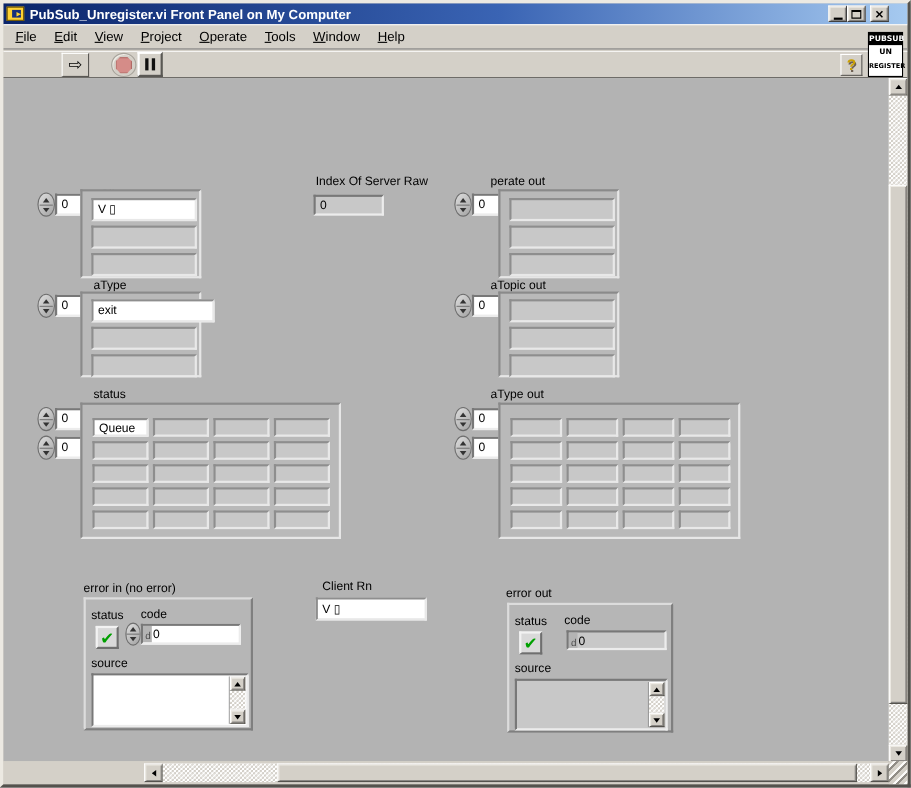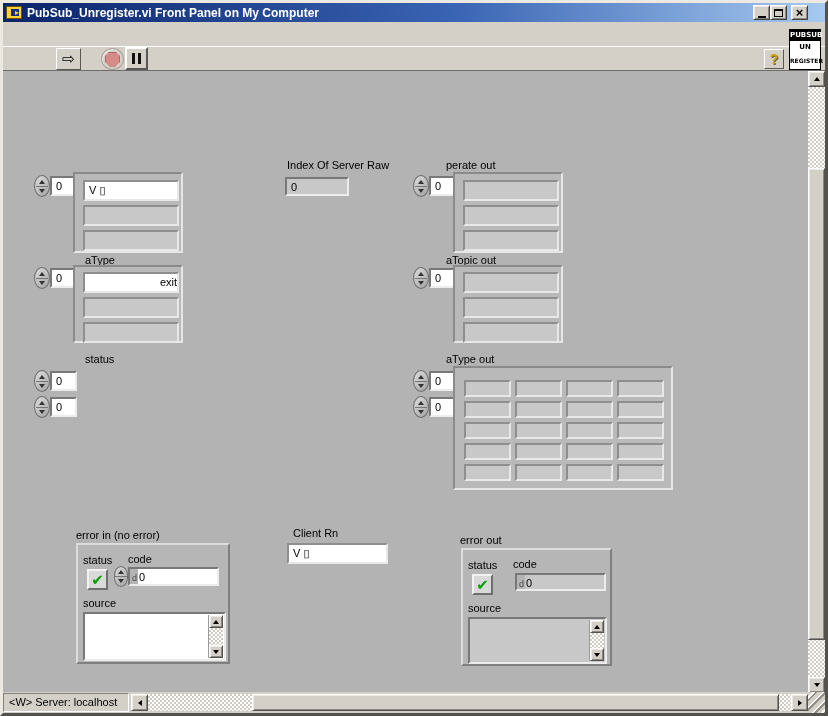--- a/index.html
+++ b/index.html
@@ -114,20 +114,30 @@
   <div class="winbtn" style="left:750px;">
       <div class="glyph-min"></div>
     </div>
   <div class="winbtn" style="left:767px;">
       <div class="glyph-max"></div>
     </div>
   <div class="winbtn" style="left:788px;">
       <div class="glyph-close">×</div>
     </div>
 
+  <div class="menubar">
+    <span class="menu-item"><u>F</u>ile</span>
+    <span class="menu-item"><u>E</u>dit</span>
+    <span class="menu-item"><u>V</u>iew</span>
+    <span class="menu-item"><u>P</u>roject</span>
+    <span class="menu-item"><u>O</u>perate</span>
+    <span class="menu-item"><u>T</u>ools</span>
+    <span class="menu-item"><u>W</u>indow</span>
+    <span class="menu-item"><u>H</u>elp</span>
+  </div>
 
   <div class="toolbar">
     <div class="tbtn" style="left:53px; top:2px; width:25px; height:22px;">
       <span class="run-glyph">⇨</span>
     </div>
     <div class="stop-wrap" style="left:98px; top:2px;">
       <div class="stop-oct"></div>
     </div>
     <div class="tbtn" style="left:122px; top:1px; width:23px; height:23px; border-width:2px;">
       <div class="pause-bars">
@@ -178,21 +188,21 @@
     </div>
 
     <div class="lbl" style="left:82px; top:183px;">aType</div>
     <div class="spin" style="left:31px; top:196px;">
         <div class="tri-u"></div>
         <div class="mid"></div>
         <div class="tri-d"></div>
       </div>
     <div class="vbox" style="left:47px; top:197px;">0</div>
     <div class="shell" style="left:70px; top:194px; width:110px; height:78px;">
-      <div class="scell on" style="left:8px; top:5px;  width:96px; height:21px;text-align:right;">exit</div>
+      <div class="scell on" style="left:8px; top:5px;  width:112px; height:21px;">exit</div>
       <div class="scell" style="left:8px; top:30px; width:96px; height:21px;"></div>
       <div class="scell" style="left:8px; top:55px; width:96px; height:21px;"></div>
     </div>
 
     <div class="lbl" style="left:443px; top:183px;">aTopic out</div>
     <div class="spin" style="left:410px; top:196px;">
         <div class="tri-u"></div>
         <div class="mid"></div>
         <div class="tri-d"></div>
       </div>
@@ -209,20 +219,42 @@
         <div class="mid"></div>
         <div class="tri-d"></div>
       </div>
     <div class="vbox" style="left:47px; top:300px;">0</div>
     <div class="spin" style="left:31px; top:325px;">
         <div class="tri-u"></div>
         <div class="mid"></div>
         <div class="tri-d"></div>
       </div>
     <div class="vbox" style="left:47px; top:326px;">0</div>
+    <div class="shell" style="left:70px; top:295px; width:237px; height:124px;">
+      <div class="scell on" style="left:9px;  top:12px; width:51px; height:17px;">Queue</div>
+      <div class="scell" style="left:64px;  top:12px; width:51px; height:17px;"></div>
+      <div class="scell" style="left:119px; top:12px; width:51px; height:17px;"></div>
+      <div class="scell" style="left:174px; top:12px; width:51px; height:17px;"></div>
+      <div class="scell" style="left:9px;   top:33px; width:51px; height:17px;"></div>
+      <div class="scell" style="left:64px;  top:33px; width:51px; height:17px;"></div>
+      <div class="scell" style="left:119px; top:33px; width:51px; height:17px;"></div>
+      <div class="scell" style="left:174px; top:33px; width:51px; height:17px;"></div>
+      <div class="scell" style="left:9px;   top:54px; width:51px; height:17px;"></div>
+      <div class="scell" style="left:64px;  top:54px; width:51px; height:17px;"></div>
+      <div class="scell" style="left:119px; top:54px; width:51px; height:17px;"></div>
+      <div class="scell" style="left:174px; top:54px; width:51px; height:17px;"></div>
+      <div class="scell" style="left:9px;   top:75px; width:51px; height:17px;"></div>
+      <div class="scell" style="left:64px;  top:75px; width:51px; height:17px;"></div>
+      <div class="scell" style="left:119px; top:75px; width:51px; height:17px;"></div>
+      <div class="scell" style="left:174px; top:75px; width:51px; height:17px;"></div>
+      <div class="scell" style="left:9px;   top:96px; width:51px; height:17px;"></div>
+      <div class="scell" style="left:64px;  top:96px; width:51px; height:17px;"></div>
+      <div class="scell" style="left:119px; top:96px; width:51px; height:17px;"></div>
+      <div class="scell" style="left:174px; top:96px; width:51px; height:17px;"></div>
+    </div>
 
     <div class="lbl" style="left:443px; top:282px;">aType out</div>
     <div class="spin" style="left:410px; top:299px;">
         <div class="tri-u"></div>
         <div class="mid"></div>
         <div class="tri-d"></div>
       </div>
     <div class="vbox" style="left:426px; top:300px;">0</div>
     <div class="spin" style="left:410px; top:325px;">
         <div class="tri-u"></div>
@@ -317,21 +349,20 @@
   <div class="sbtn" style="left:805px; top:68px; width:17px; height:16px;">
       <div class="a-u"></div>
     </div>
   <div class="checker abs" style="left:805px; top:84px; width:17px; height:590px;"></div>
   <div class="sthumb" style="left:805px; top:165px; width:17px; height:472px;"></div>
   <div class="sbtn" style="left:805px; top:674px; width:17px; height:16px;">
       <div class="a-d"></div>
     </div>
 
   <div class="bottombar"></div>
-  <div class="statusbox">&lt;W&gt; Server: localhost</div>
   <div class="sbtn" style="left:128px; top:691px; width:17px; height:17px;">
       <div class="a-l"></div>
     </div>
   <div class="checker abs" style="left:145px; top:691px; width:643px; height:17px;"></div>
   <div class="sthumb" style="left:249px; top:691px; width:527px; height:17px;"></div>
   <div class="sbtn" style="left:788px; top:691px; width:17px; height:17px;">
       <div class="a-r"></div>
     </div>
   <div class="grip"></div>
 

